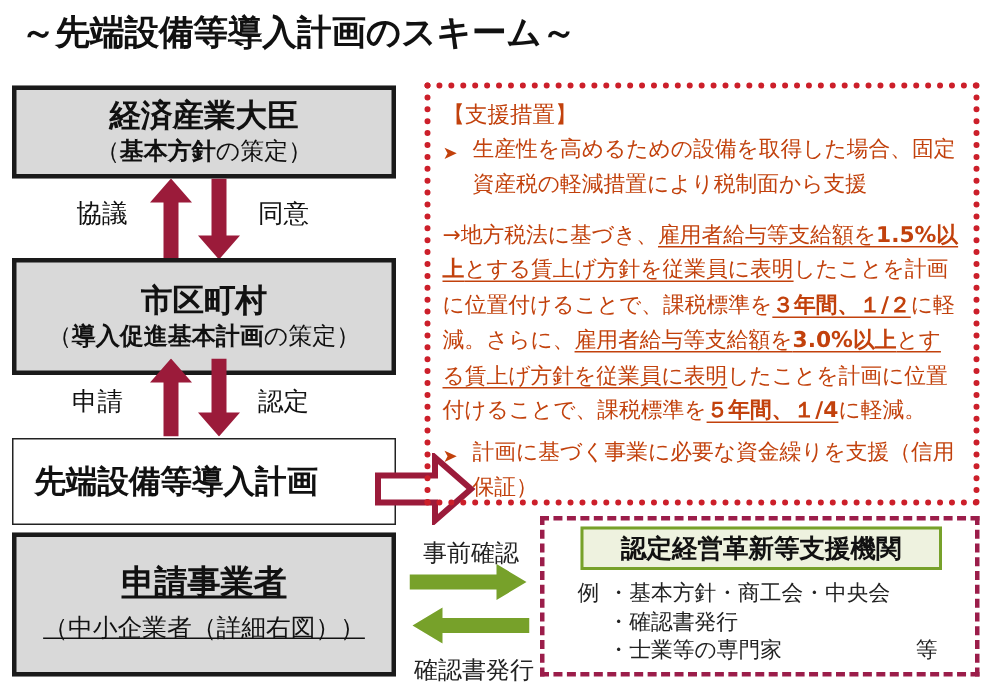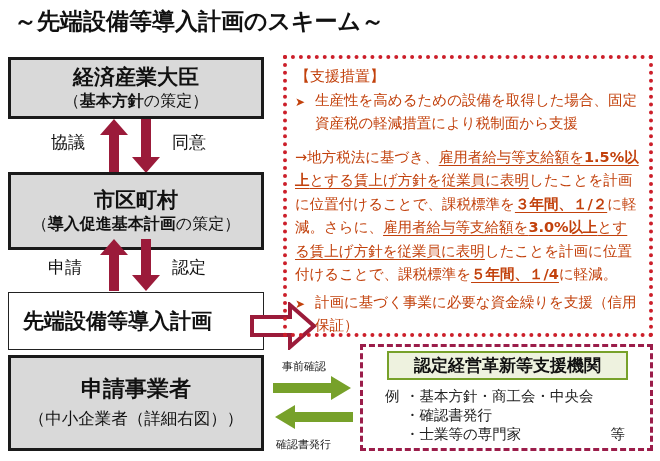--- a/index.html
+++ b/index.html
@@ -34,21 +34,21 @@
   .support-text { font-size:14.5px; line-height:23.5px; color:#c2410c; }
   .u { text-decoration:underline; text-underline-offset:3px; }
   .b { font-weight:bold; }
   .bullet-row { display:flex; }
   .bullet-mark { width:20px; flex:none; font-size:12px; padding-top:2px; }
   .org-title {
     background:#eef2df; border:2.5px solid #77a12a; box-sizing:border-box;
     font-size:17px; font-weight:bold; display:flex; align-items:center; justify-content:center;
   }
   .org-list { font-size:14.5px; line-height:19px; color:#222; }
-  .small-label { font-size:11px; color:#222; white-space:nowrap; }
+  .small-label { font-size:16px; color:#222; white-space:nowrap; }
 </style>
 </head>
 <body>
 
 <div class="abs title">～先端設備等導入計画のスキーム～</div>
 
 <div class="abs gbox" style="left:8px; top:57px; width:256px; height:62px;">
   <div class="main-label">経済産業大臣</div>
   <div class="sub-label">
     <span>（</span><b>基本方針</b><span>の策定</span><span>）</span>
@@ -77,21 +77,21 @@
 <div class="abs flow-label" style="left:172px; top:256px;">認定</div>
 
 <div class="abs wbox" style="left:8px; top:292px; width:256px; height:58px; padding-left:14px;">
   <div class="main-label" style="font-size:21px;">先端設備等導入計画</div>
 </div>
 
 <svg class="abs" style="left:250px; top:302px;" width="68" height="48">
   <polygon points="2,15 40,15 40,3 64,24 40,45 40,33 2,33" fill="#ffffff" stroke="#9b1b3a" stroke-width="4" stroke-linejoin="miter"></polygon>
 </svg>
 
-<div class="abs gbox" style="left:8px; top:355px; width:256px; height:96px;">
+<div class="abs gbox" style="left:8px; top:355px; width:256px; height:96px;text-decoration:underline;">
   <div class="main-label" style="font-size:22px; margin-bottom:6px;">申請事業者</div>
   <div class="sub-label" style="font-size:16.5px;">（中小企業者（詳細右図））</div>
 </div>
 
 <div class="abs dotted" style="left:283px; top:55px; width:370px; height:282px; padding:6px 8px 0 8px;">
   <div class="support-text" style="font-size:15px;">【支援措置】</div>
   <div class="bullet-row support-text">
     <span class="bullet-mark">➤</span>
     <span>生産性を高めるための設備を取得した場合、固定資産税の軽減措置により税制面から支援</span>
   </div>

